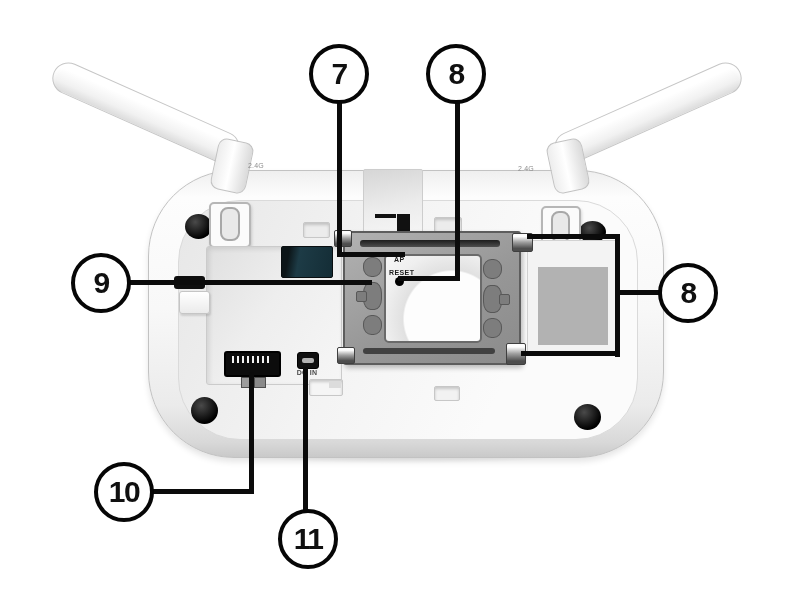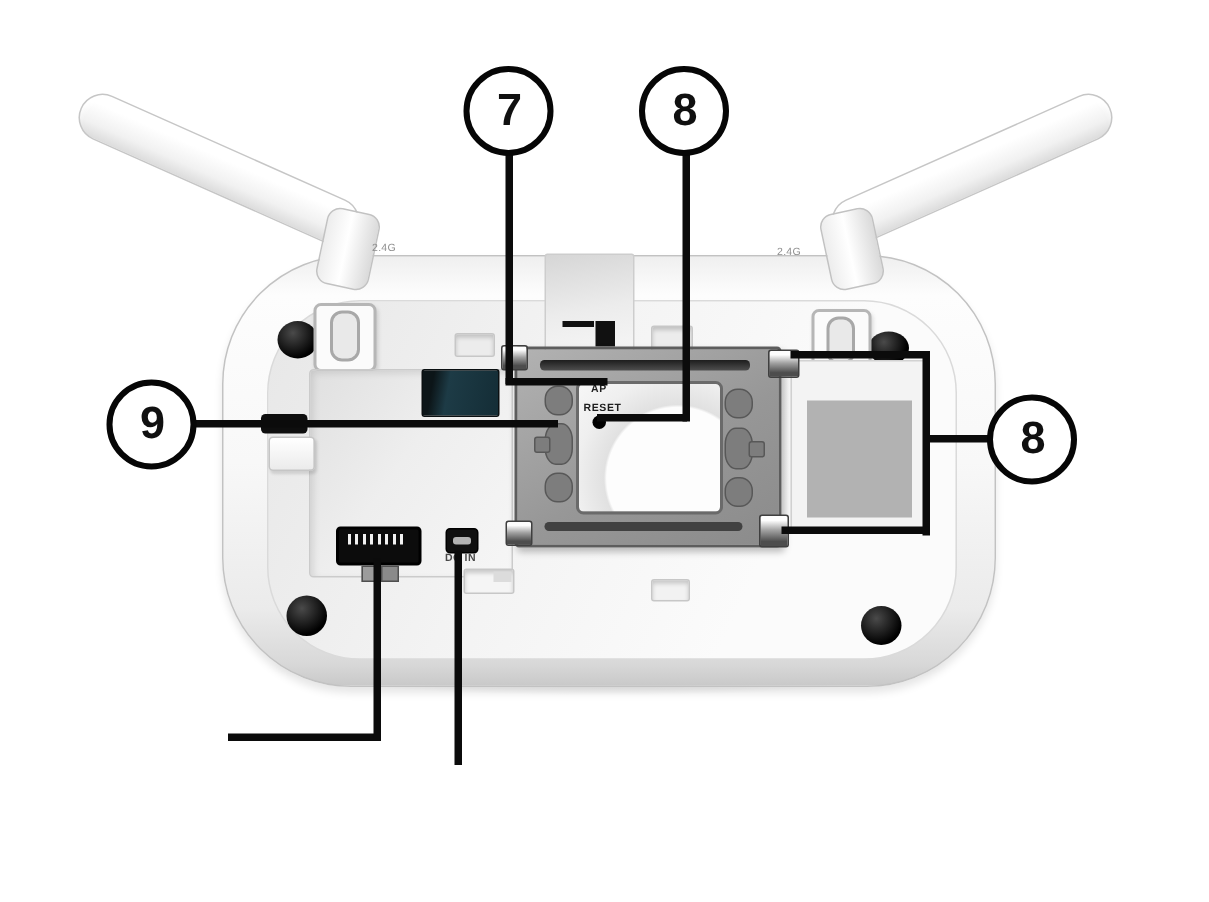--- a/index.html
+++ b/index.html
@@ -188,15 +188,17 @@
   <div class="abs cline" style="left:249px;top:372px;width:5px;height:120px;"></div>
   <div class="abs cline" style="left:303px;top:367px;width:5px;height:143px;"></div>
   <div class="abs cline" style="left:618px;top:290px;width:41px;height:5px;"></div>
   <div class="abs cline" style="left:615px;top:234px;width:5px;height:123px;"></div>
   <div class="abs cline" style="left:527px;top:234px;width:92px;height:5px;"></div>
   <div class="abs cline" style="left:521px;top:351px;width:98px;height:5px;"></div>
 
   <div class="abs callout" style="left:309px;top:44px;">7</div>
   <div class="abs callout" style="left:426px;top:44px;">8</div>
   <div class="abs callout" style="left:71px;top:253px;">9</div>
+  <div class="abs callout" style="left:94px;top:462px;">10</div>
+  <div class="abs callout" style="left:278px;top:509px;">11</div>
   <div class="abs callout" style="left:658px;top:263px;">8</div>
 
 </div>
 
 </body></html>

